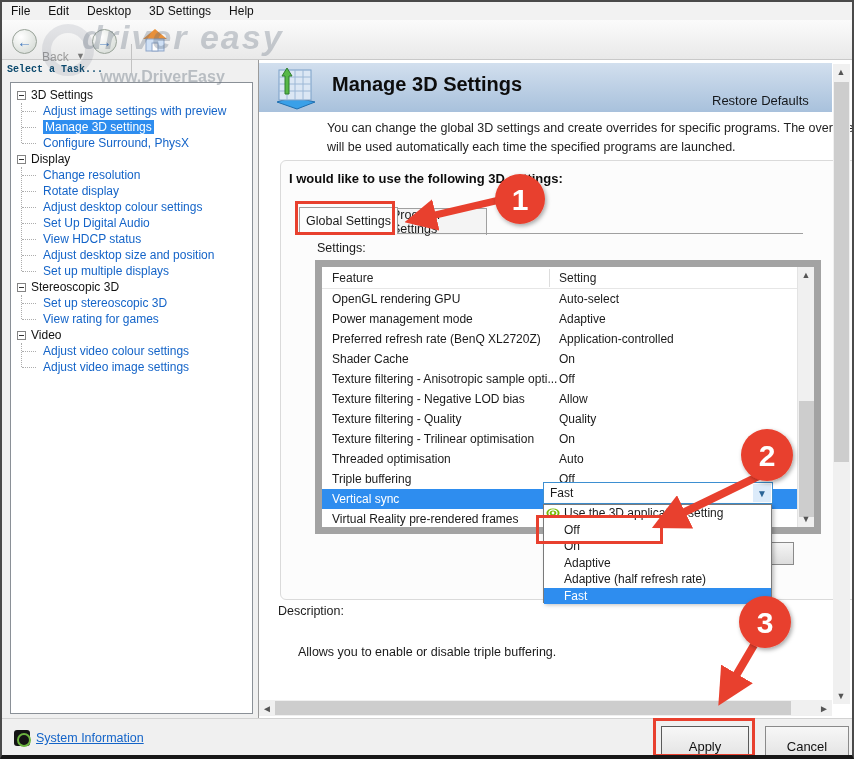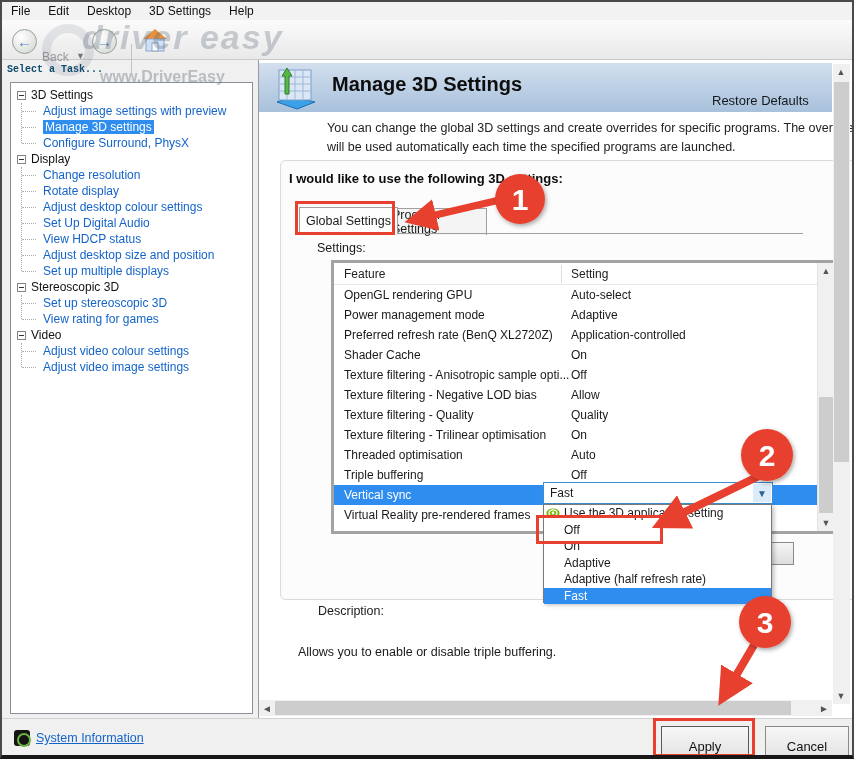--- a/index.html
+++ b/index.html
@@ -45,21 +45,21 @@
   .restore-defaults{position:absolute;left:710px;top:91px;font-size:13px;color:#15181c;z-index:2;cursor:pointer;}
   .head-icon{position:absolute;left:261px;top:62px;z-index:2;}
   .intro{position:absolute;left:325px;top:117px;width:534px;font-size:12.5px;line-height:1.5;color:#222;z-index:1;}
   .groupbox{position:absolute;left:278px;top:158px;width:582px;height:440px;background:#fcfcfc;border:1px solid #dadada;border-radius:6px;z-index:1;}
   .gb-head{position:absolute;left:8px;top:10px;font-size:13px;font-weight:bold;color:#0c0c0c;}
   .tab{position:absolute;height:27px;border:1px solid #a0a0a0;border-bottom:none;background:#f4f4f4;font-size:12.5px;display:flex;align-items:center;justify-content:center;}
   .tab.active{background:#fdfdfd;z-index:2;}
   .tabline{position:absolute;left:18px;top:72px;width:504px;border-top:1px solid #a0a0a0;}
   .settings-label{position:absolute;left:36px;top:80px;font-size:12.5px;}
   
-  .tbl{position:absolute;left:313px;top:258px;width:506px;height:274px;background:#fff;border:3px solid #a3a3a3;z-index:2;margin-left:16px;}
+  .tbl{position:absolute;left:313px;top:258px;width:506px;height:274px;background:#fff;border:7px solid #a3a3a3;z-index:2;}
   .thead{position:relative;height:22px;border-bottom:1px solid #e6e6e6;font-size:12px;color:#222;}
   .thead .c1{position:absolute;left:10px;top:4px;}
   .thead .c2{position:absolute;left:237px;top:4px;}
   .thead .hdiv{position:absolute;left:227px;top:2px;height:18px;border-left:1px solid #ddd;}
   .trow{position:relative;height:20px;font-size:12px;}
   .trow .c1{position:absolute;left:10px;top:3px;white-space:nowrap;}
   .trow .c2{position:absolute;left:237px;top:3px;white-space:nowrap;}
   .trow.selected{background:var(--hl);color:#fff;}
   .tbl-scroll{position:absolute;right:0;top:0;bottom:0;width:17px;background:#f0f0f0;border-left:1px solid #e3e3e3;}
   .sb-arrow{position:absolute;left:0;width:16px;height:16px;color:#555;font-size:9px;display:flex;align-items:center;justify-content:center;}
@@ -68,21 +68,21 @@
   .combo{position:absolute;left:541px;top:480px;width:230px;height:22px;background:#fff;border:1px solid #3d8fd1;z-index:6;font-size:12px;}
   .combo .val{position:absolute;left:6px;top:3px;}
   .combo .chev{position:absolute;right:1px;top:1px;width:18px;height:18px;background:#dcebfa;color:#2a6496;font-size:10px;display:flex;align-items:center;justify-content:center;}
   .ddlist{position:absolute;left:541px;top:502px;width:229px;height:99px;background:#fff;border:1px solid #7a7a7a;box-shadow:2px 2px 4px rgba(0,0,0,.25);z-index:10;}
   .dditem{height:16.5px;line-height:16.5px;font-size:12px;padding-left:20px;position:relative;white-space:nowrap;cursor:pointer;}
   .dditem.selected{background:var(--hl);color:#fff;}
   .nveye{position:absolute;left:2px;top:3px;width:14px;height:10px;}
   .restore-btn{position:absolute;left:706px;top:540px;width:86px;height:23px;z-index:3;
     background:linear-gradient(180deg,#f5f5f5,#dddddd);border:1px solid #8a8a8a;font-size:12px;font-family:inherit;}
   
-  .desc-label{position:absolute;left:276px;top:602px;font-size:12.5px;z-index:1;margin-left:40px;}
+  .desc-label{position:absolute;left:276px;top:602px;font-size:12.5px;z-index:1;}
   .desc-text{position:absolute;left:296px;top:622px;font-size:12.5px;z-index:1;margin-top:21px;}
   
   .vscroll{position:absolute;left:831px;top:62px;width:17px;height:640px;background:#f0f0f0;z-index:3;}
   .vscroll .thumb{position:absolute;left:1px;top:18px;width:15px;height:380px;background:#cdcdcd;}
   .hscroll{position:absolute;left:257px;top:698px;width:573px;height:16px;background:#f0f0f0;z-index:3;}
   .hscroll .thumb{position:absolute;left:16px;top:1px;width:516px;height:14px;background:#cdcdcd;}
   .hsb-arrow{position:absolute;top:0;width:16px;height:16px;color:#555;font-size:10px;display:flex;align-items:center;justify-content:center;}
   
   .footer{position:absolute;left:0;top:716px;width:100%;height:39px;background:#f0f0f0;border-top:1px solid #d2d2d2;}
   .sysinfo{position:absolute;left:12px;top:11px;display:flex;align-items:center;gap:6px;cursor:pointer;}

